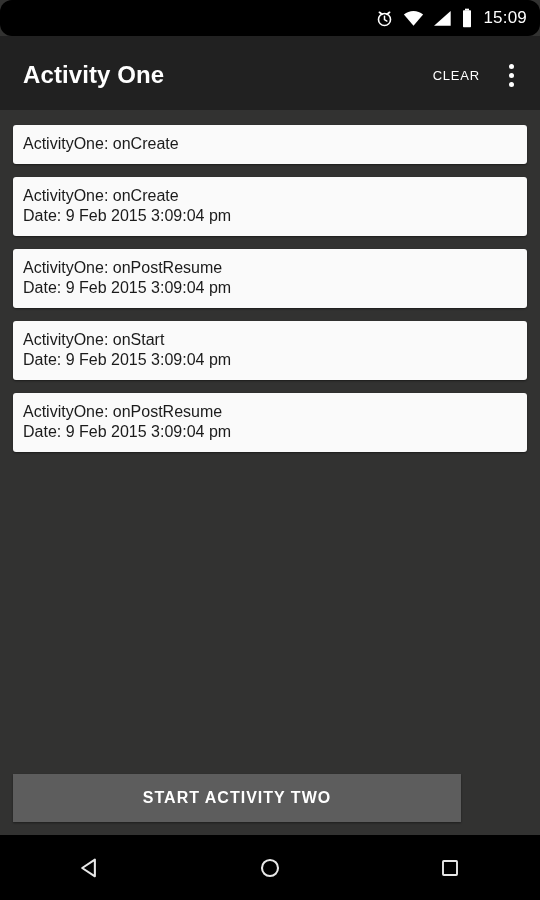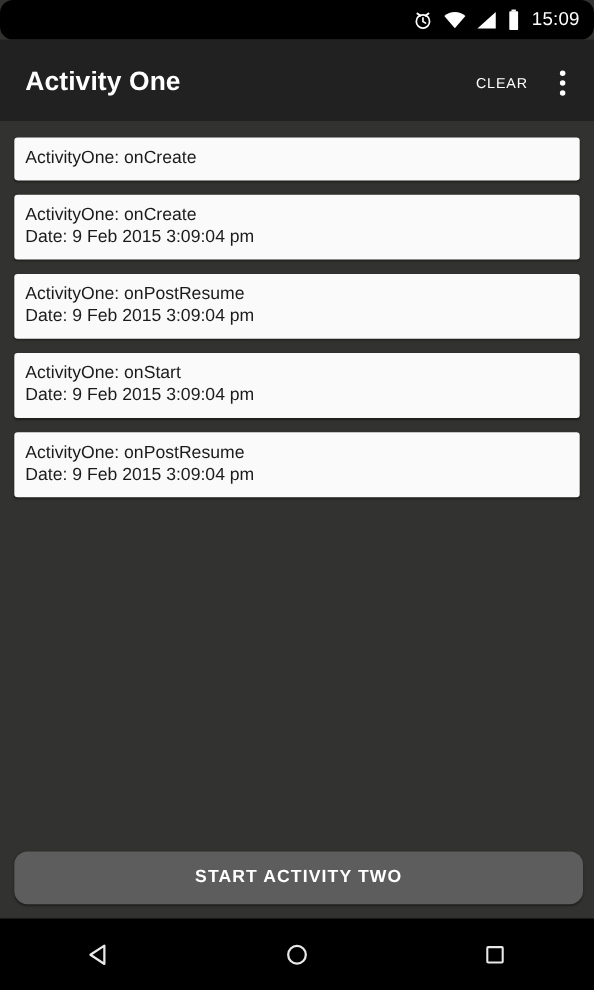--- a/index.html
+++ b/index.html
@@ -131,25 +131,25 @@
     font-size: 16px;
     line-height: 20px;
     white-space: nowrap;
   }
 
   
   .start-button {
     position: absolute;
     left: 13px;
     bottom: 78px;
-    width: 517px;
+    width: 448px;
     height: 48px;
     background: #5d5d5d;
     border: none;
-    border-radius: 12px;
+    border-radius: 0;
     box-shadow: 0 1px 2px rgba(0,0,0,0.4);
     color: #ffffff;
     font-family: "Liberation Sans", sans-serif;
     font-size: 16px;
     font-weight: bold;
     letter-spacing: 1px;
     cursor: pointer;
     display: flex;
     align-items: center;
     justify-content: center;

